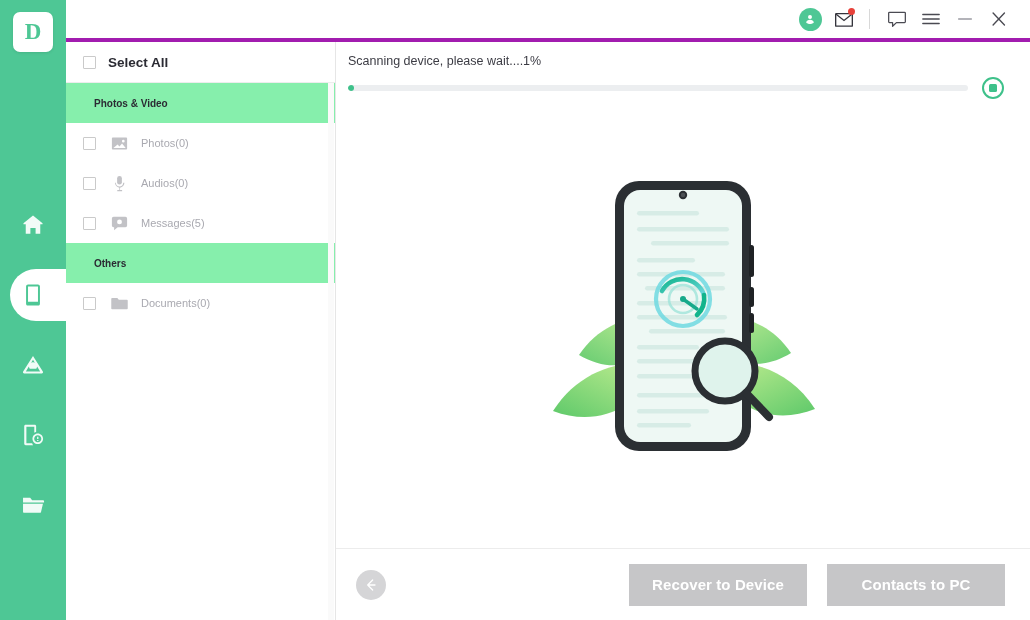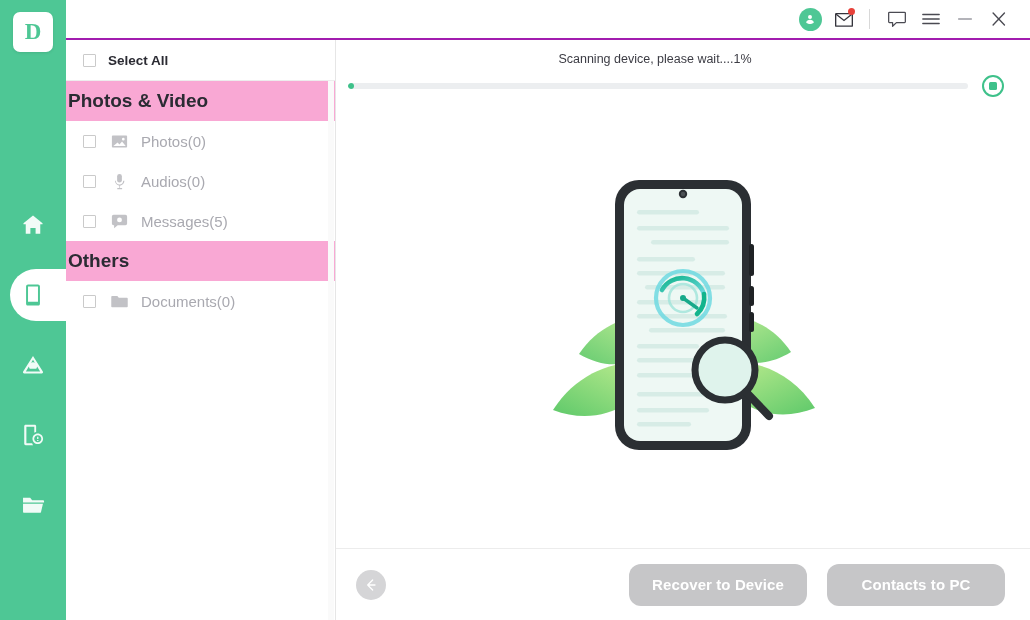--- a/index.html
+++ b/index.html
@@ -99,21 +99,21 @@
     top: 4px; right: 6px;
     width: 7px; height: 7px;
     border-radius: 50%;
     background: #e8413a;
   }
 
   
   .content {
     flex: 1;
     display: flex;
-    border-top: 2px solid #a21caf;
+    border-top: 4px solid #a21caf;
     min-height: 0;
   }
 
   
   .filelist {
     width: 270px; flex: 0 0 270px;
     border-right: 1px solid #e6e6e6;
     background: #ffffff;
     display: flex; flex-direction: column;
     position: relative;
@@ -133,39 +133,39 @@
   }
   .cbox {
     width: 13px; height: 13px;
     border: 1px solid #cacaca;
     background: #fff;
     border-radius: 1px;
     flex: 0 0 13px;
   }
   .section-head {
     height: 40px;
-    background: #f9a8d4;
+    background: #86efac;
     display: flex; align-items: center;
-    padding-left: 2px;
-    font-size: 19px; font-weight: 700; color: #2b2b33;
+    padding-left: 28px;
+    font-size: 10px; font-weight: 700; color: #2b2b33;
   }
   .item {
     height: 40px;
     display: flex; align-items: center;
     padding-left: 17px;
     cursor: pointer;
   }
   .item .iwrap {
     width: 20px; height: 20px;
     margin-left: 13px;
     display: flex; align-items: center; justify-content: center;
     flex: 0 0 20px;
   }
   .item .ilabel {
-    font-size: 15px; color: #a9a9b0;
+    font-size: 11px; color: #a9a9b0;
     margin-left: 12px;
     white-space: nowrap;
   }
   .gicon { fill: #c2c2c6; }
 
   
   .fl-scroll {
     position: absolute;
     right: 1px; top: 41px; bottom: 0;
     width: 6px;
@@ -179,21 +179,21 @@
     background: #ffffff;
     min-width: 0;
     position: relative;
   }
   .progress-zone {
     padding: 12px 24px 0 12px;
     flex: 0 0 auto;
     height: 52px;
   }
   .prog-top {
-    display: flex; align-items: baseline; justify-content: center;
+    display: flex; align-items: baseline; justify-content: flex-start;
     padding-right: 44px;
   }
   .prog-msg { font-size: 12.5px; color: #3c3c44; }
   .prog-pct { font-size: 12.5px; color: #3c3c44; }
   .prog-row { display: flex; align-items: center; margin-top: 9px; }
   .prog-track {
     flex: 1;
     height: 6px;
     background: #eceef0;
     border-radius: 3px;
@@ -238,21 +238,21 @@
     border-radius: 50%;
     background: #d5d5d7;
     display: flex; align-items: center; justify-content: center;
     cursor: pointer;
     flex: 0 0 30px;
   }
   .bb-spacer { flex: 1; }
   .act-btn {
     height: 42px;
     min-width: 178px;
-    border-radius: 12px;
+    border-radius: 0;
     background: #c6c6c8;
     color: #ffffff;
     font-size: 15px;
     font-weight: 700;
     display: flex; align-items: center; justify-content: center;
     cursor: default;
     margin-left: 20px;
     border: none;
     font-family: "Liberation Sans", sans-serif;
     letter-spacing: 0.1px;

